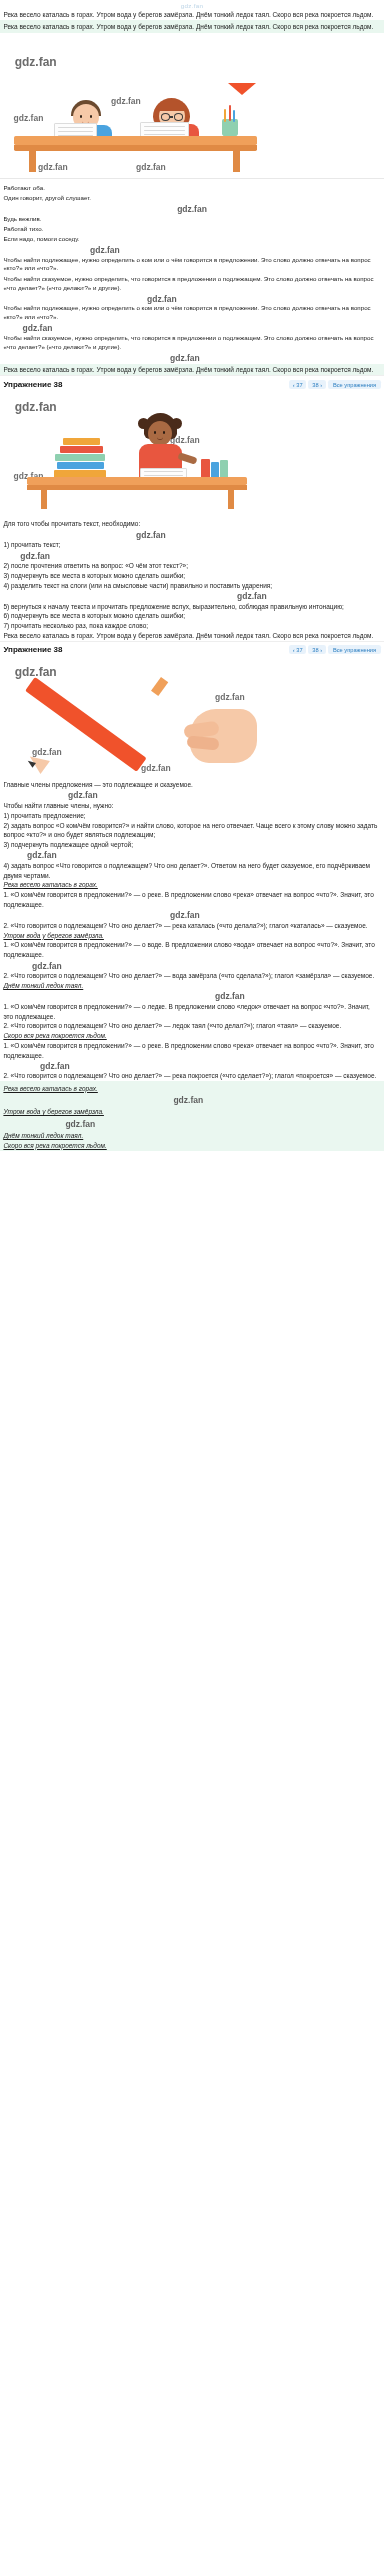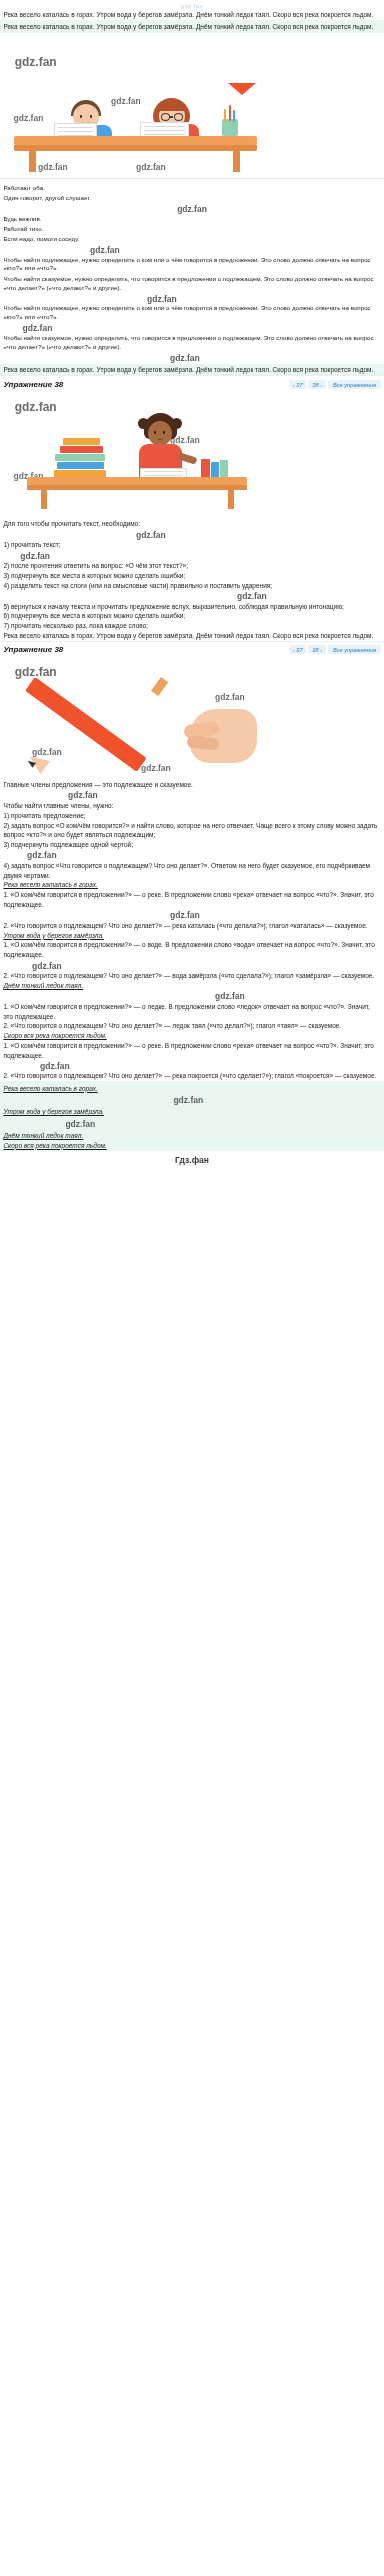--- a/index.html
+++ b/index.html
@@ -72,21 +72,20 @@
     color: #5f5f5f;
     margin: 0.6px 0;
   }
 
   .ex-head {
     display: flex;
     align-items: center;
     justify-content: space-between;
     padding: 3.4px 3.4px 2.3px 3.4px;
     border-top: 0.6px solid #eee;
-    font-style: italic;
   }
   .ex-title {
     font-size: 8px;
     font-weight: 700;
     color: #111;
   }
   .pager {
     display: flex;
     align-items: center;
     gap: 2.3px;
@@ -470,16 +469,15 @@
 
   <div class="hl2" style="padding-top:2.3px;">
     <p class="list-line i u" style="padding:0">Река весело каталась в горах.</p>
     <div class="wm-center-row" style="text-align:left; padding-left:170px;">gdz.fan</div>
     <p class="list-line i u" style="padding:0">Утром вода у берегов замёрзла.</p>
     <div class="wm-center-row" style="text-align:left; padding-left:62px;">gdz.fan</div>
     <p class="list-line i u" style="padding:0">Днём тонкий ледок таял.</p>
     <p class="list-line i u" style="padding:0">Скоро вся река покроется льдом.</p>
   </div>
 
-  <div class="footer">Гдз.фан</div>
 
 </div>
 
 
 </body></html>

